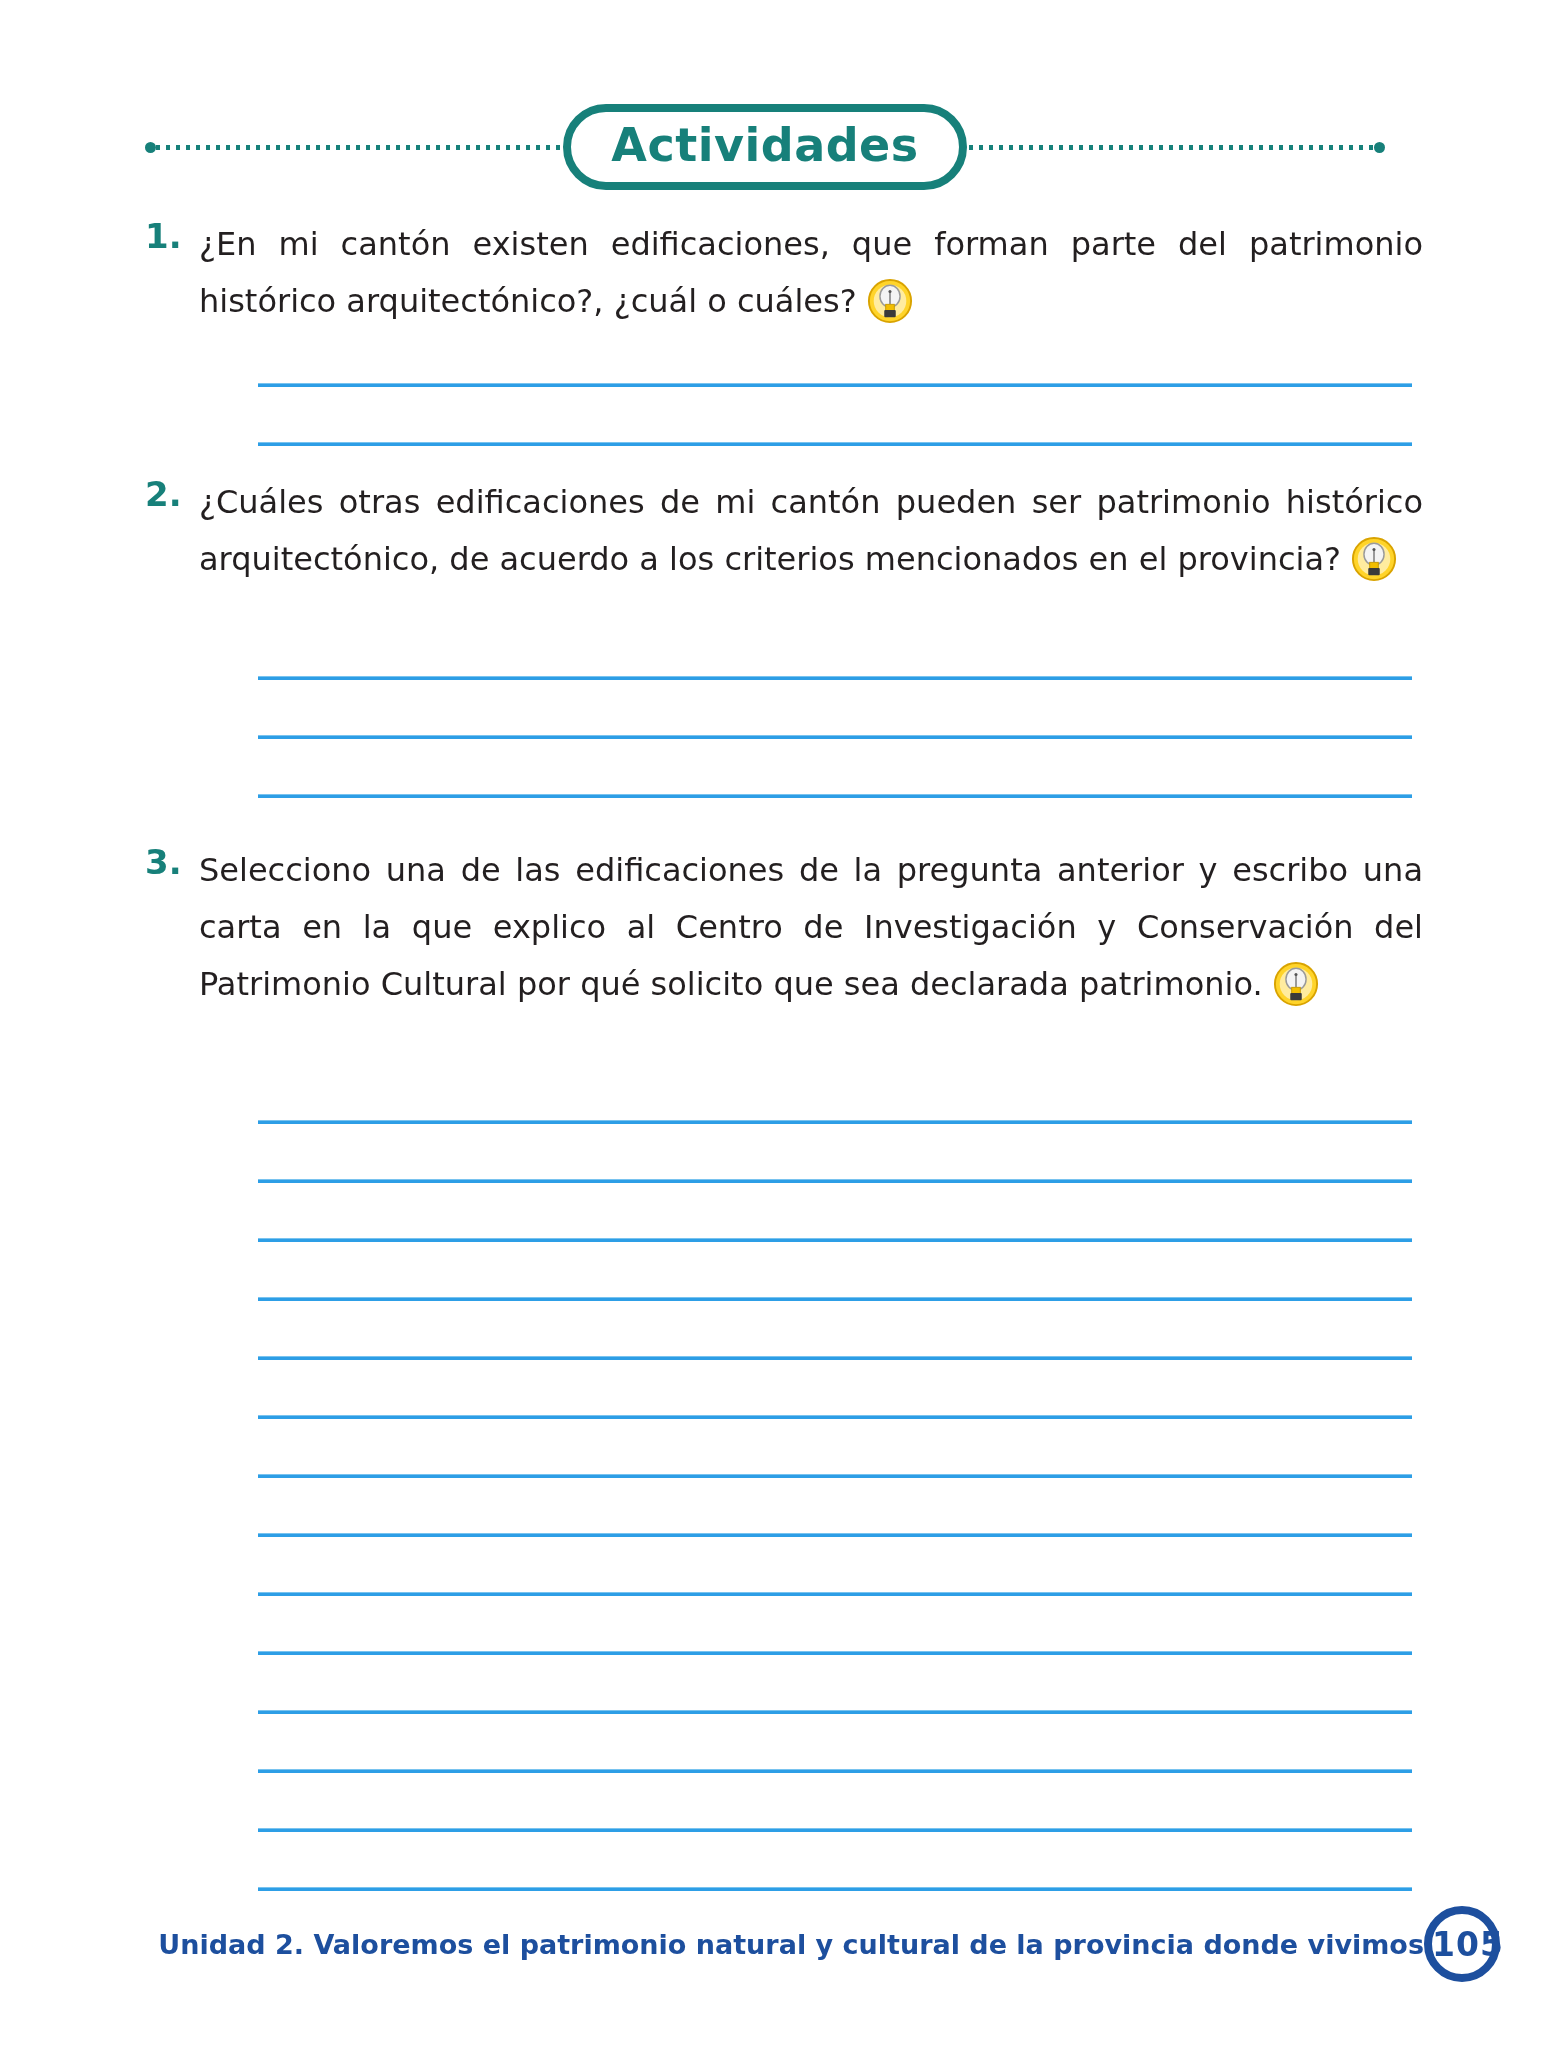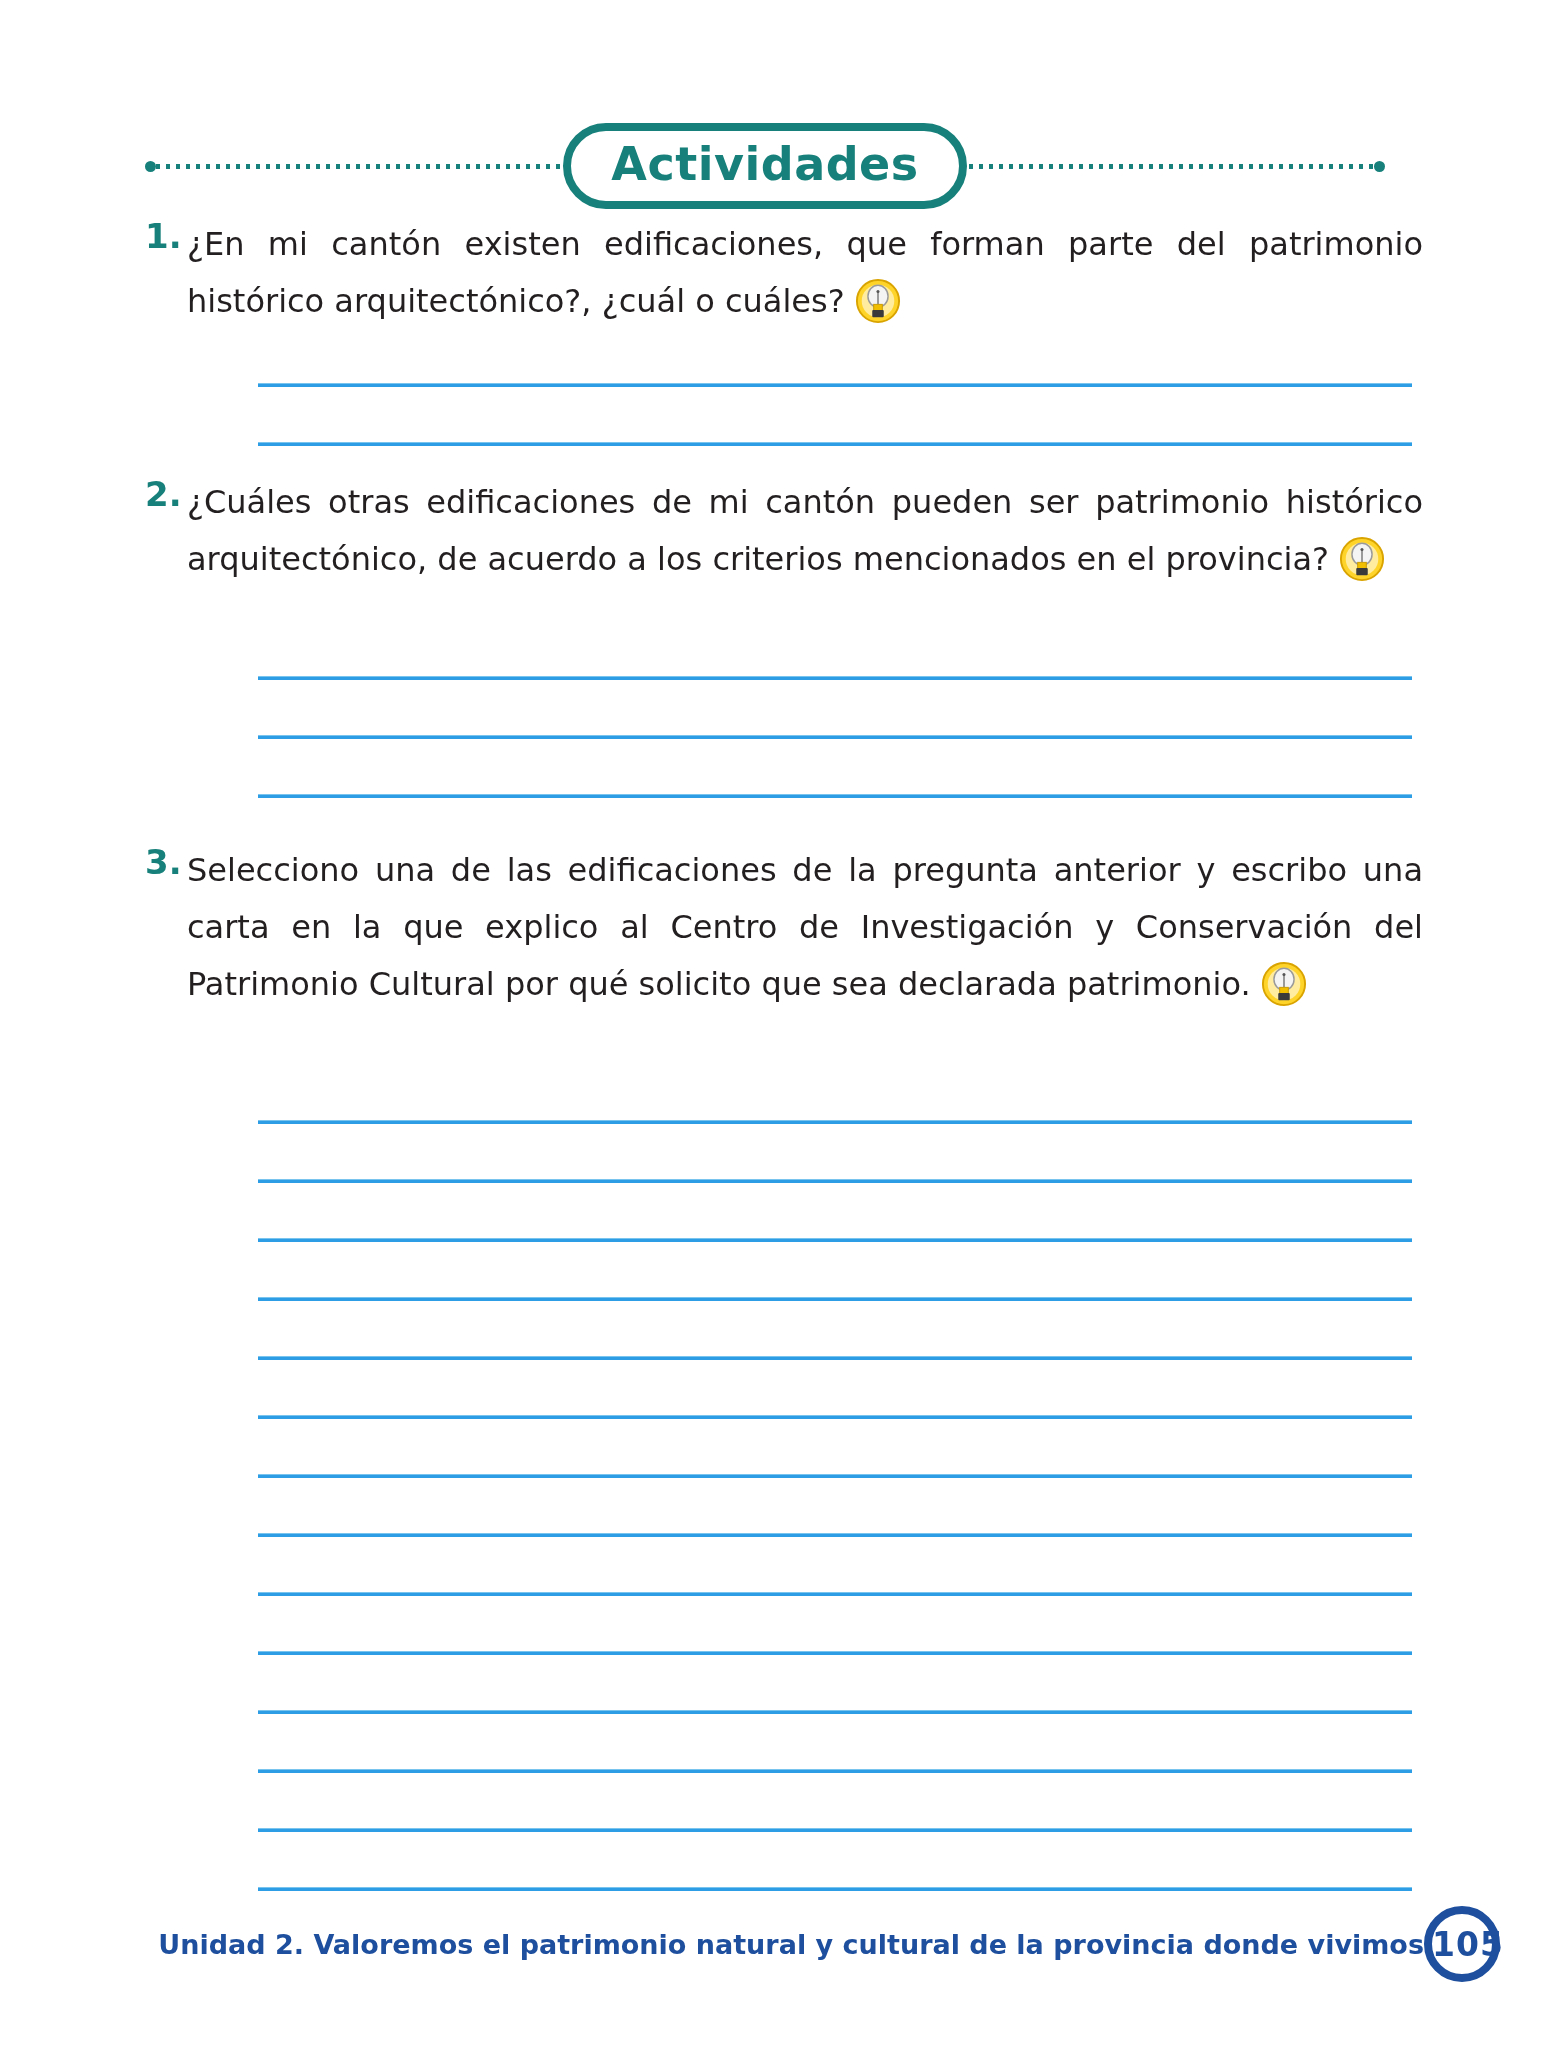--- a/index.html
+++ b/index.html
@@ -15,21 +15,21 @@
     position:relative;
     width:1564px;height:2048px;
     background:#ffffff;
     font-family:"DejaVu Sans","Liberation Sans",sans-serif;
     color:var(--body-text);
     overflow:hidden;
   }
 
   
   .header-row{
-    position:absolute;top:128px;left:145px;width:1240px;height:76px;
+    position:absolute;top:109px;left:145px;width:1240px;height:76px;
     display:flex;align-items:center;
   }
   .end-dot{
     width:11px;height:11px;border-radius:50%;
     background:var(--teal);flex:0 0 auto;
   }
   .dotted-seg{
     flex:1 1 auto;height:5px;
     background-image:repeating-linear-gradient(to right,var(--teal) 0 4px,transparent 4px 10px);
     background-position:center;background-size:100% 5px;background-repeat:no-repeat;
@@ -47,21 +47,21 @@
     letter-spacing:0.5px;white-space:nowrap;
   }
 
   
   .question{position:absolute;left:145px;width:1278px;}
   .q-num{
     position:absolute;left:0;top:0;
     font-size:34px;font-weight:bold;color:var(--teal);
   }
   .q-text{
-    margin-left:42px;
+    margin-left:54px;
     font-size:32px;line-height:57px;
     text-align:justify;
     color:var(--body-text);
   }
   .q1{top:216px;}
   .q2{top:474px;}
   .q3{top:842px;}
 
   .bulb{
     display:inline-block;width:46px;height:46px;

